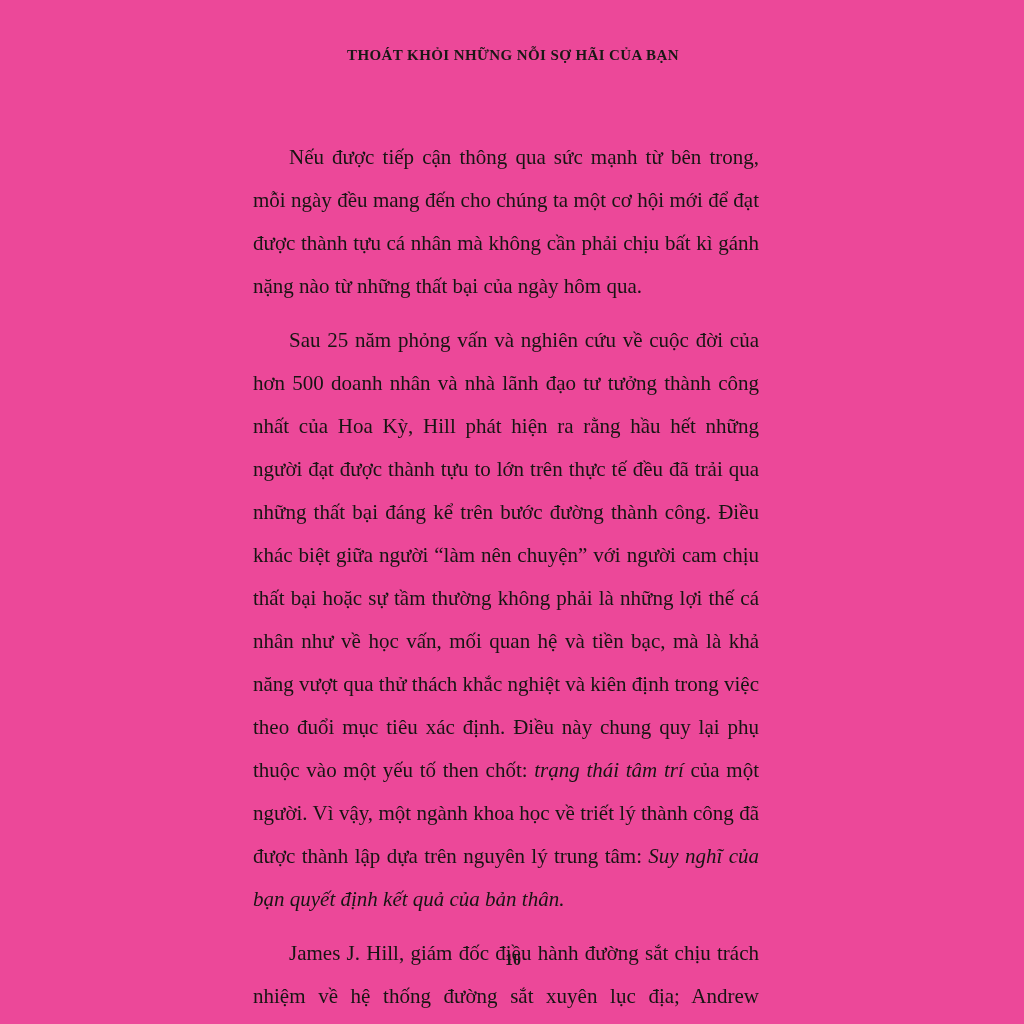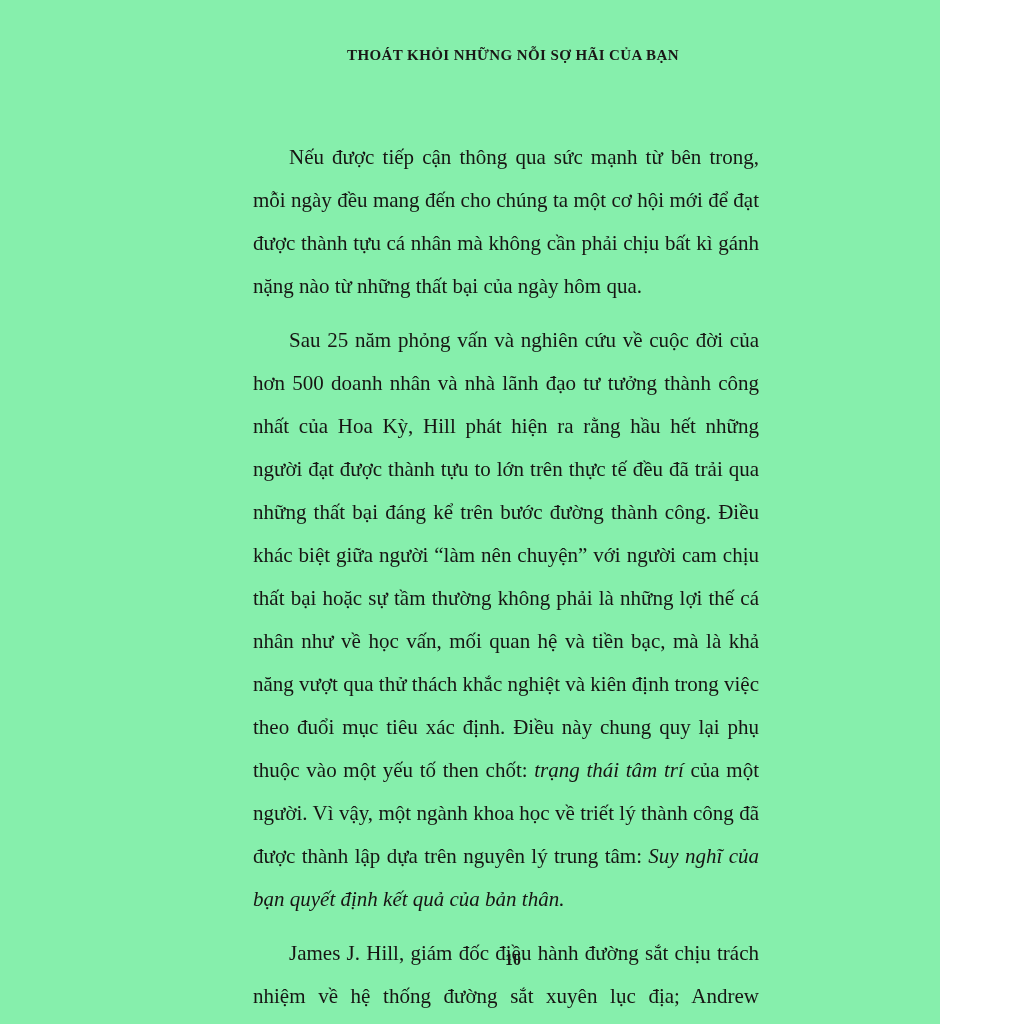--- a/index.html
+++ b/index.html
@@ -2,23 +2,23 @@
 <html><head>
 <meta charset="utf-8">
 <style>
   html, body {
     margin: 0;
     padding: 0;
     background: #ffffff;
   }
   .page {
     position: relative;
-    width: 940px;
+    width: 1024px;
     height: 1024px;
-    background: #86efac;
+    background: #ec4899;
     color: #171513;
     overflow: hidden;
   }
   .running-head {
     position: absolute;
     top: 47px;
     left: 233px;
     width: 560px;
     text-align: center;
     font-family: "Liberation Serif", "DejaVu Serif", serif;

